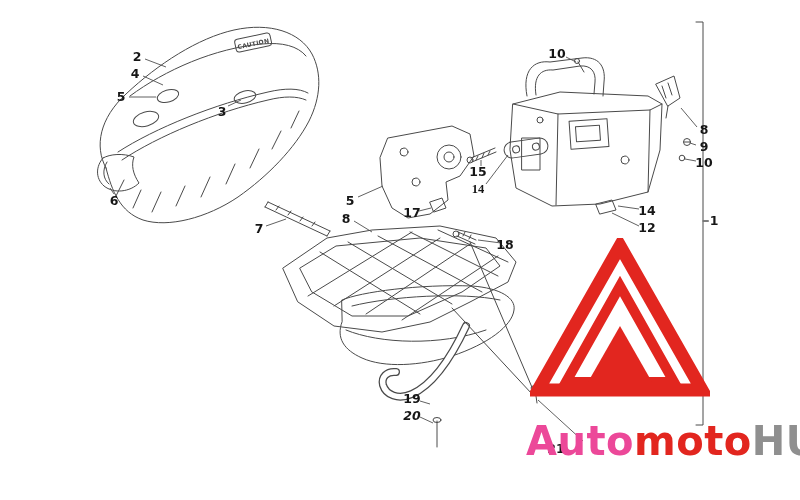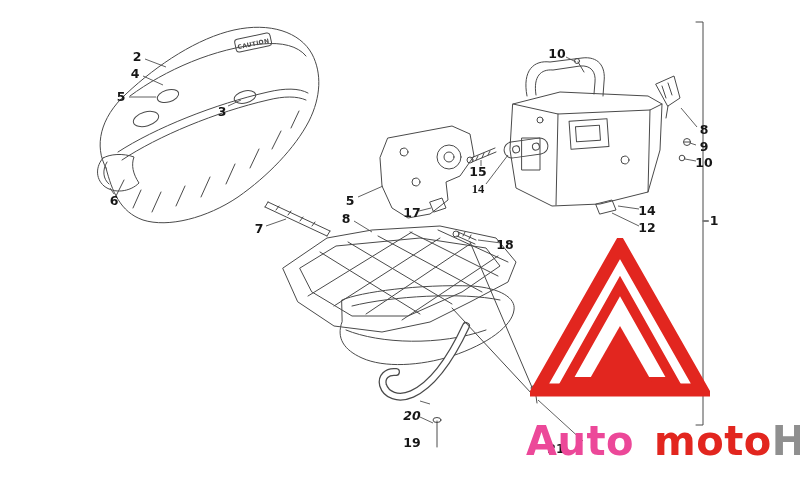--- a/index.html
+++ b/index.html
@@ -208,20 +208,20 @@
       <span class="callout" style="left: 704px; top: 163px;">10</span>
       <span class="callout" style="left: 478px; top: 172px;">15</span>
       <span class="callout" style="left: 478px; top: 189px; font-family: Liberation Serif, serif;">14</span>
       <span class="callout" style="left: 350px; top: 201px;">5</span>
       <span class="callout" style="left: 346px; top: 219px;">8</span>
       <span class="callout" style="left: 412px; top: 213px;">17</span>
       <span class="callout" style="left: 647px; top: 211px;">14</span>
       <span class="callout" style="left: 647px; top: 228px;">12</span>
       <span class="callout" style="left: 485px; top: 245px; margin-left: 20px;">18</span>
       <span class="callout" style="left: 714px; top: 221px;">1</span>
-      <span class="callout" style="left: 412px; top: 399px; margin-top: 44px;">19</span>
+      <span class="callout" style="left: 412px; top: 399px;">19</span>
       <span class="callout" style="left: 412px; top: 416px; font-style: italic;">20</span>
       <span class="callout" style="left: 556px; top: 449px;">21</span>
     </div>
 
-  <div class="wm-text" id="watermark-text"><span style="color: #ec4899; margin-left: 20px;">Auto</span><span style="color: rgb(226, 38, 31); margin-left: 20px;">moto</span><span style="color: rgb(143, 143, 143);">HUB</span></div>
+  <div class="wm-text" id="watermark-text"><span style="color: #ec4899; margin-left: 20px;">Auto</span><span style="color: rgb(226, 38, 31);">moto</span><span style="color: rgb(143, 143, 143);">HUB</span></div>
 
 </div>
 
 </body></html>

